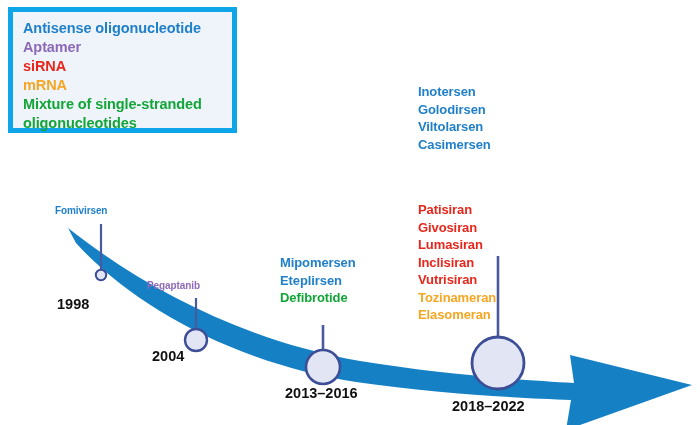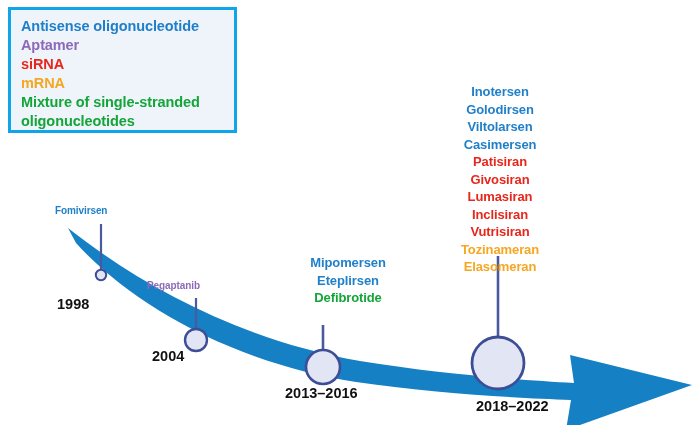--- a/index.html
+++ b/index.html
@@ -27,36 +27,36 @@
   }
 
   
   #legend {
     position: absolute;
     left: 8px;
     top: 7px;
     width: 229px;
     height: 126px;
     background: #eef4fa;
-    border: 3px solid #0ea5e9;
+    border: 5px solid #0ea5e9;
     box-sizing: border-box;
     padding: 7px 0 0 10px;
   }
   .legend-item {
     font-size: 14.5px;
     font-weight: bold;
     line-height: 19px;
     letter-spacing: -0.1px;
     white-space: pre-line;
   }
 
   
   .cluster {
     position: absolute;
-    text-align: center;
+    text-align: left;
   }
   .drug {
     font-size: 13px;
     font-weight: bold;
     line-height: 17.5px;
     letter-spacing: -0.1px;
     white-space: nowrap;
   }
   #cluster-late {
     left: 418px;
@@ -85,21 +85,21 @@
     position: absolute;
     font-size: 14.5px;
     font-weight: bold;
     color: #111111;
     letter-spacing: 0px;
     white-space: nowrap;
   }
   #year-1998 { left: 57px; top: 296px; }
   #year-2004 { left: 152px; top: 348px; }
   #year-2013 { left: 285px; top: 385px; }
-  #year-2018 { left: 476px; top: 398px; }
+  #year-2018 { left: 452px; top: 398px; }
 </style>
 </head>
 <body>
 
 <div id="figure">
 
   <svg id="timeline-svg" viewBox="0 0 700 425" xmlns="http://www.w3.org/2000/svg">
 
     <path fill="#1580c4" d="M 68,228
              C 140,285 240,340 360,361
@@ -145,21 +145,21 @@
     <div class="drug" style="color: rgb(31, 127, 201);">Eteplirsen</div>
     <div class="drug" style="color: rgb(19, 165, 56);">Defibrotide</div>
   </div>
   <div class="year-label" id="year-2013">2013–2016</div>
 
   <div class="cluster" id="cluster-late">
     <div class="drug" style="color: rgb(31, 127, 201);">Inotersen</div>
     <div class="drug" style="color: rgb(31, 127, 201);">Golodirsen</div>
     <div class="drug" style="color: rgb(31, 127, 201);">Viltolarsen</div>
     <div class="drug" style="color: rgb(31, 127, 201);">Casimersen</div>
-    <div class="drug" style="color: rgb(232, 38, 27);">Patisiran</div>
+    <div class="drug" style="color: rgb(232, 38, 27); margin-top: 48px;">Patisiran</div>
     <div class="drug" style="color: rgb(232, 38, 27);">Givosiran</div>
     <div class="drug" style="color: rgb(232, 38, 27);">Lumasiran</div>
     <div class="drug" style="color: rgb(232, 38, 27);">Inclisiran</div>
     <div class="drug" style="color: rgb(232, 38, 27);">Vutrisiran</div>
     <div class="drug" style="color: rgb(245, 166, 35);">Tozinameran</div>
     <div class="drug" style="color: rgb(245, 166, 35);">Elasomeran</div>
   </div>
   <div class="year-label" id="year-2018">2018–2022</div>
 
 </div>

